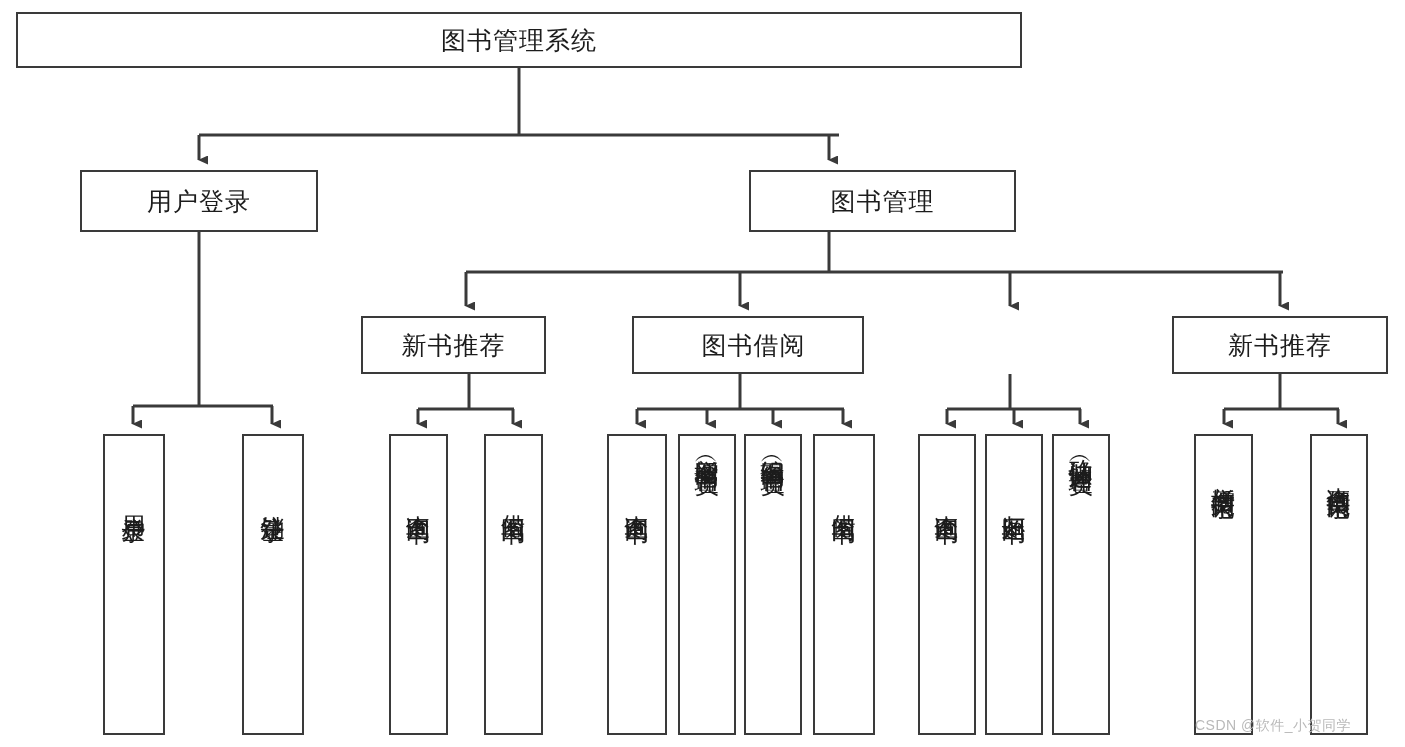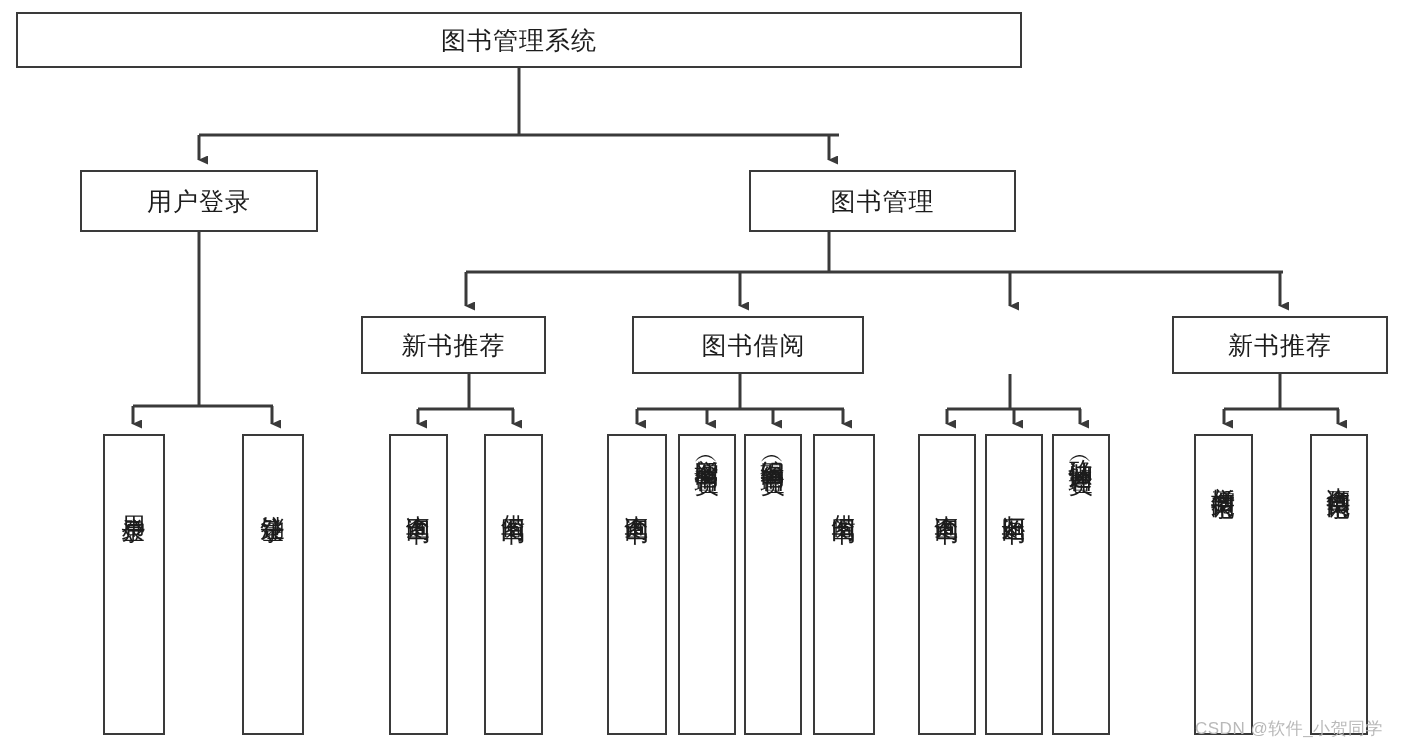--- a/index.html
+++ b/index.html
@@ -55,21 +55,21 @@
   svg.edges {
     position: absolute;
     left: 0;
     top: 0;
     width: 1405px;
     height: 747px;
     pointer-events: none;
   }
   .watermark {
     position: absolute;
-    font-size: 17px;
+    font-size: 14px;
     color: #b9b9b9;
     white-space: nowrap;
     letter-spacing: 0.5px;
   }
 </style>
 </head>
 <body>
 
 <div id="canvas">
 

